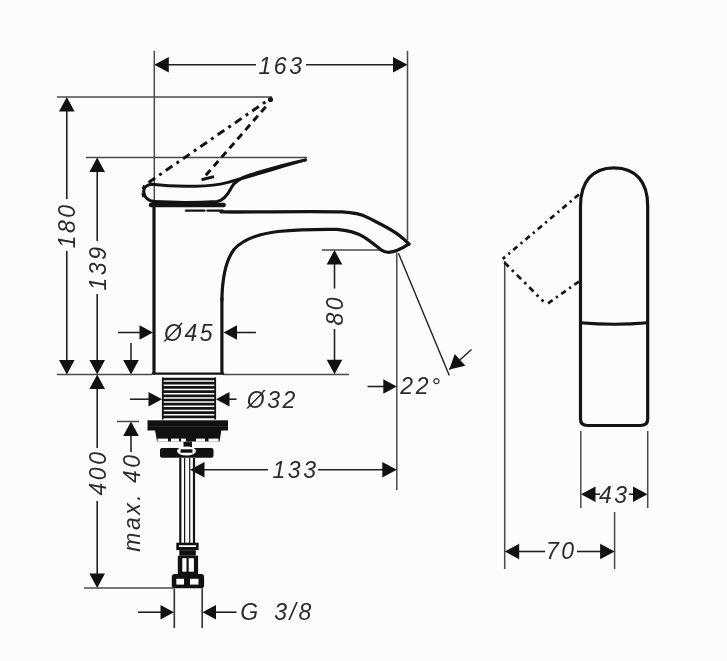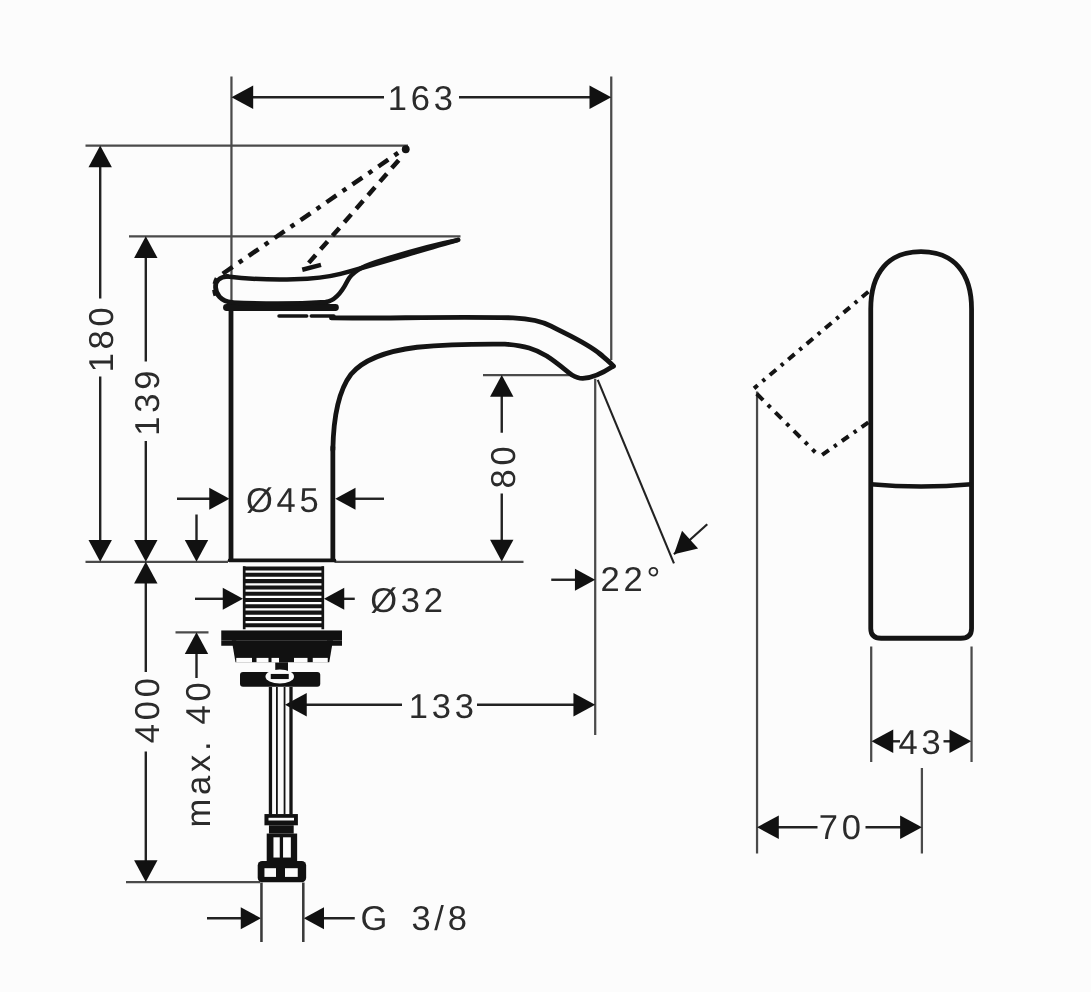--- a/index.html
+++ b/index.html
@@ -1,16 +1,16 @@
 <!DOCTYPE html>
 <html><head>
 <meta charset="utf-8">
 <style>
   html,body{margin:0;padding:0;background:#fcfcfc;}
-  #wrap{width:727px;height:661px;position:relative;overflow:hidden;}
+  #wrap{width:727px;height:661px;position:relative;overflow:hidden;font-style:italic;}
   svg{display:block;}
   text{font-family:"Liberation Sans",sans-serif;fill:#2b2b2b;font-size:23px;letter-spacing:2.5px;}
 </style>
 </head>
 <body>
 <div id="wrap">
 <svg width="727" height="661" viewBox="0 0 727 661">
 
   <g stroke="#4a4a4a" stroke-width="1.5" fill="none">
     <line x1="154.3" y1="51" x2="154.3" y2="203"></line>

